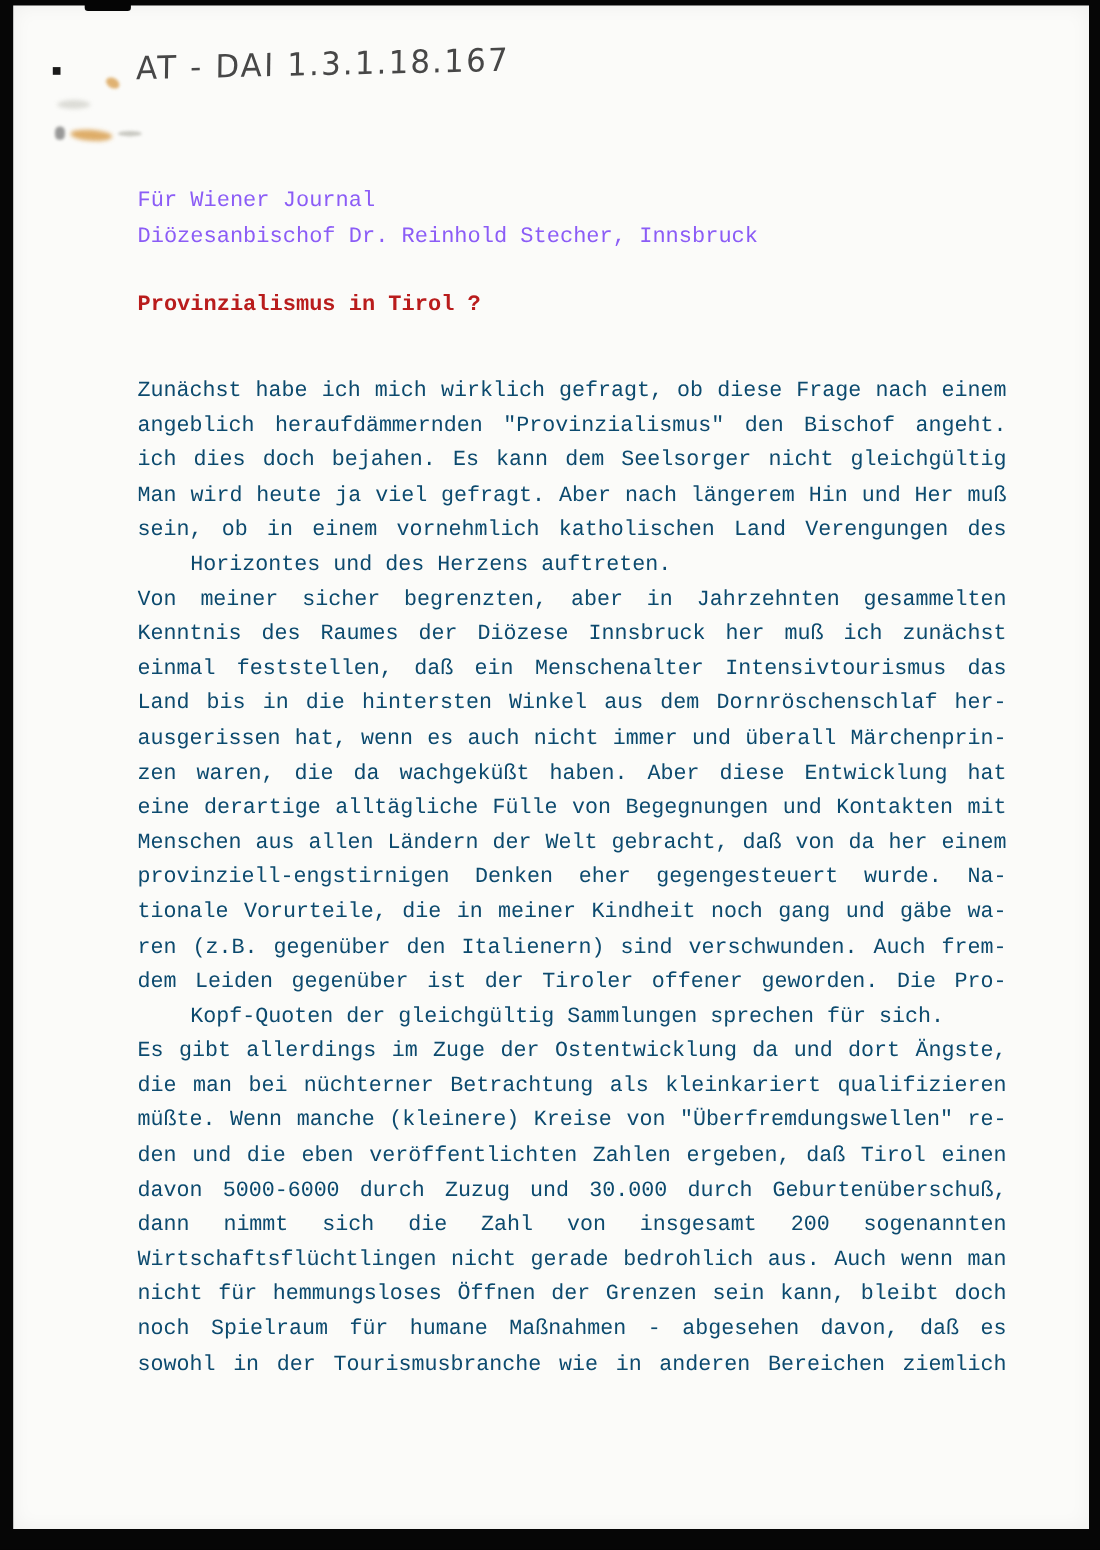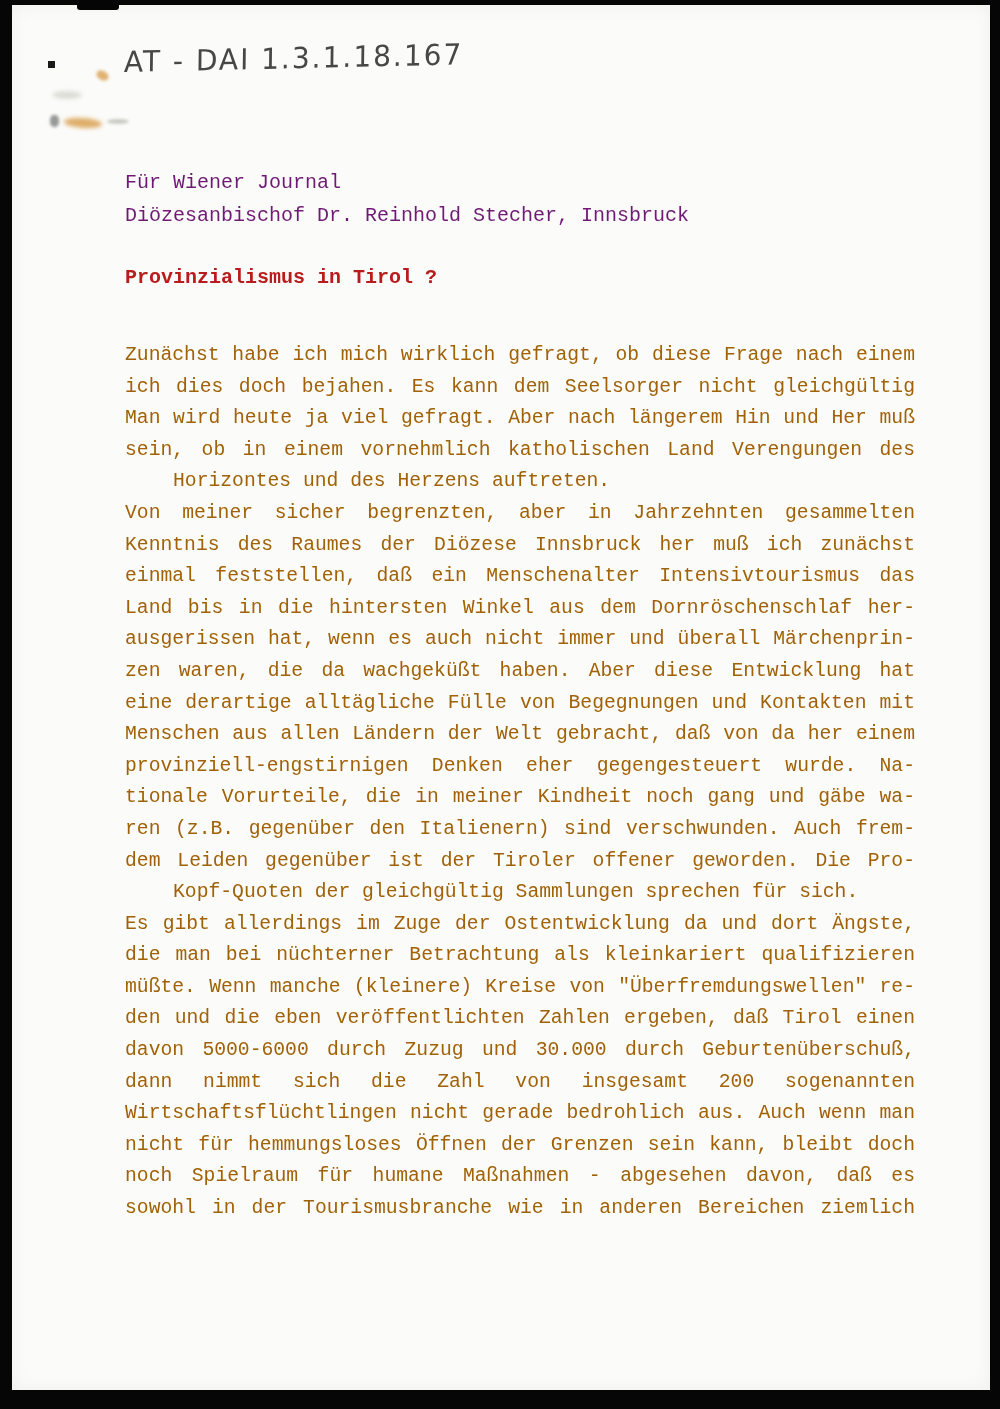--- a/index.html
+++ b/index.html
@@ -97,40 +97,40 @@
     background: #cfcfc8;
     border-radius: 50%;
     filter: blur(2px);
     opacity: 0.7;
   }
   
   .tw-line {
     position: absolute;
     left: 113px;
     font-size: 20px;
-    color: #701a75;
+    color: #8b5cf6;
     white-space: nowrap;
     letter-spacing: 0px;
   }
   .recipient { top: 166px; }
   .author    { top: 199px; }
   .doc-title {
     top: 261px;
     font-weight: bold;
     color: #b91c1c;
   }
   
   .doc-body {
     position: absolute;
     left: 113px;
     top: 335px;
     width: 790px;
     font-size: 19.7px;
     line-height: 31.6px;
-    color: #a16207;
+    color: #0c4a6e;
   }
   .line {
     text-align: justify;
     text-align-last: justify;
     overflow: hidden;
     white-space: normal;
     height: 31.6px;
   }
   .line.no-justify {
     text-align-last: left;
@@ -154,20 +154,21 @@
     <div class="annotation">AT - DAI 1.3.1.18.167</div>
 
     <div class="tw-line recipient">Für Wiener Journal</div>
 
     <div class="tw-line author">Diözesanbischof Dr. Reinhold Stecher, Innsbruck</div>
 
     <div class="tw-line doc-title">Provinzialismus in Tirol ?</div>
 
     <div class="doc-body">
         <div class="line">Zunächst habe ich mich wirklich gefragt, ob diese Frage nach einem</div>
+        <div class="line">angeblich heraufdämmernden "Provinzialismus" den Bischof angeht.</div>
         <div class="line">ich dies doch bejahen. Es kann dem Seelsorger nicht gleichgültig</div>
         <div class="line">Man wird heute ja viel gefragt. Aber nach längerem Hin und Her muß</div>
         <div class="line">sein, ob in einem vornehmlich katholischen Land Verengungen des</div>
         <div class="line no-justify">Horizontes und des Herzens auftreten.</div>
         <div class="line">Von meiner sicher begrenzten, aber in Jahrzehnten gesammelten</div>
         <div class="line">Kenntnis des Raumes der Diözese Innsbruck her muß ich zunächst</div>
         <div class="line">einmal feststellen, daß ein Menschenalter Intensivtourismus das</div>
         <div class="line">Land bis in die hintersten Winkel aus dem Dornröschenschlaf her-</div>
         <div class="line">ausgerissen hat, wenn es auch nicht immer und überall Märchenprin-</div>
         <div class="line">zen waren, die da wachgeküßt haben. Aber diese Entwicklung hat</div>

